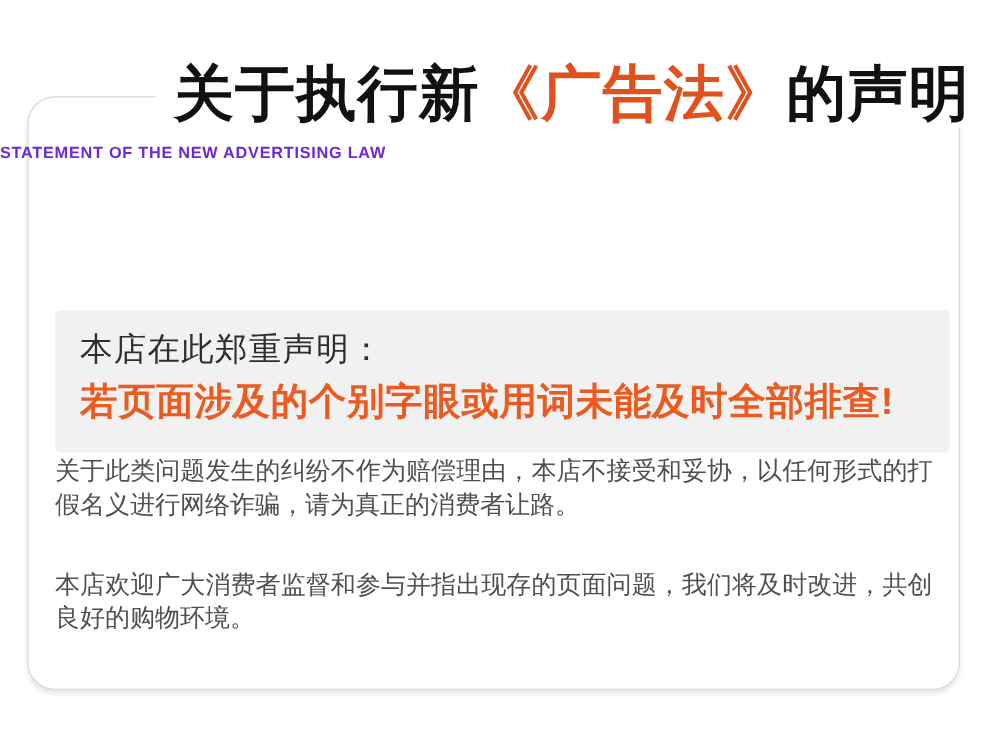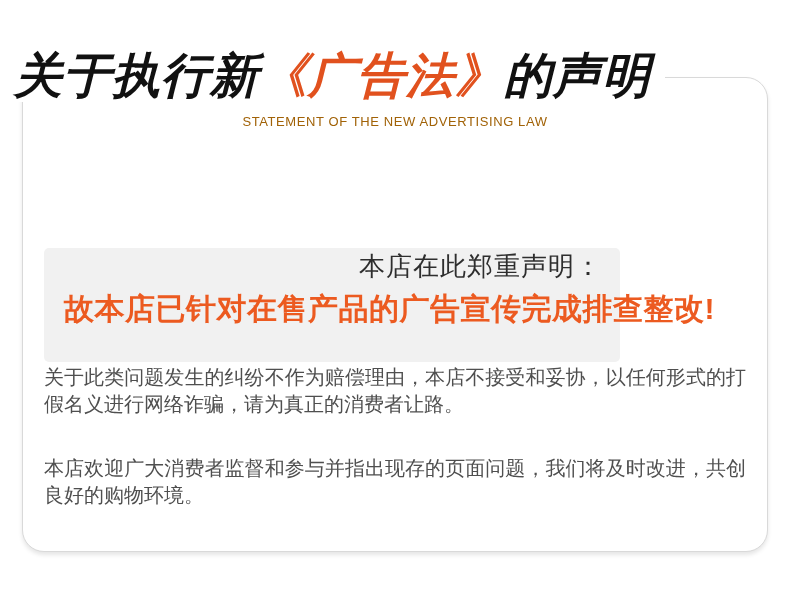--- a/index.html
+++ b/index.html
@@ -23,73 +23,71 @@
     border: 1px solid #d9d9d9;
     border-radius: 22px;
     box-shadow: 0 3px 4px rgba(0,0,0,0.10);
     z-index: 1;
   }
   .title-row {
     position: absolute;
     top: 50px;
     left: 0;
     width: 100%;
-    text-align: left;
+    text-align: right;
     z-index: 2;
-    font-style: italic;
   }
   .title {
     display: inline-block;
     background: #ffffff;
     padding: 0 14px;
     font-size: 48px;
     line-height: 52px;
     font-weight: 900;
     color: #111111;
     letter-spacing: 1px;
     white-space: nowrap;
   }
   .title .accent { color: #e1511e; }
   .subtitle {
     position: absolute;
     top: 114px;
     left: 0;
     width: 100%;
-    text-align: center;
+    text-align: left;
     font-size: 13px;
     line-height: 16px;
-    font-weight: normal;
-    color: #a16207;
+    font-weight: bold;
+    color: #6d28d9;
     letter-spacing: 0.6px;
     z-index: 2;
   }
   .para {
     position: absolute;
     left: 44px;
     width: 702px;
     font-size: 20px;
     line-height: 27px;
     color: #4f4f4f;
     z-index: 2;
     text-align: justify;
   }
   .para-1 { top: 170px; }
   .para-2 { top: 364px; }
   .para-3 { top: 455px; }
   .declaration-box {
     position: absolute;
     left: 44px;
     top: 248px;
-    width: 576px;
+    width: 716px;
     height: 114px;
     background: #f1f1f1;
     border-radius: 5px;
-    padding: 3px 18px 0 20px;
+    padding: 16px 18px 0 20px;
     z-index: 2;
-    text-align: right;
   }
   .declaration-heading {
     font-size: 26px;
     line-height: 31px;
     color: #2e2e2e;
     letter-spacing: 1px;
   }
   .declaration-statement {
     margin-top: 9px;
     font-size: 30px;
@@ -109,20 +107,20 @@
 
   <div class="title-row">
     <span class="title"><span>关于执行新</span><span class="accent">《广告法》</span><span>的声明</span></span>
   </div>
 
   <div class="subtitle">STATEMENT OF THE NEW ADVERTISING LAW</div>
 
 
   <div class="declaration-box">
     <div class="declaration-heading">本店在此郑重声明：</div>
-    <div class="declaration-statement">故本店已针对在售产品的广告宣传完成排查整改!</div>
+    <div class="declaration-statement">若页面涉及的个别字眼或用词未能及时全部排查!</div>
   </div>
 
   <p class="para para-2">关于此类问题发生的纠纷不作为赔偿理由，本店不接受和妥协，以任何形式的打假名义进行网络诈骗，请为真正的消费者让路。</p>
 
   <p class="para para-3">本店欢迎广大消费者监督和参与并指出现存的页面问题，我们将及时改进，共创良好的购物环境。</p>
 
 </div>
 
 </body></html>

